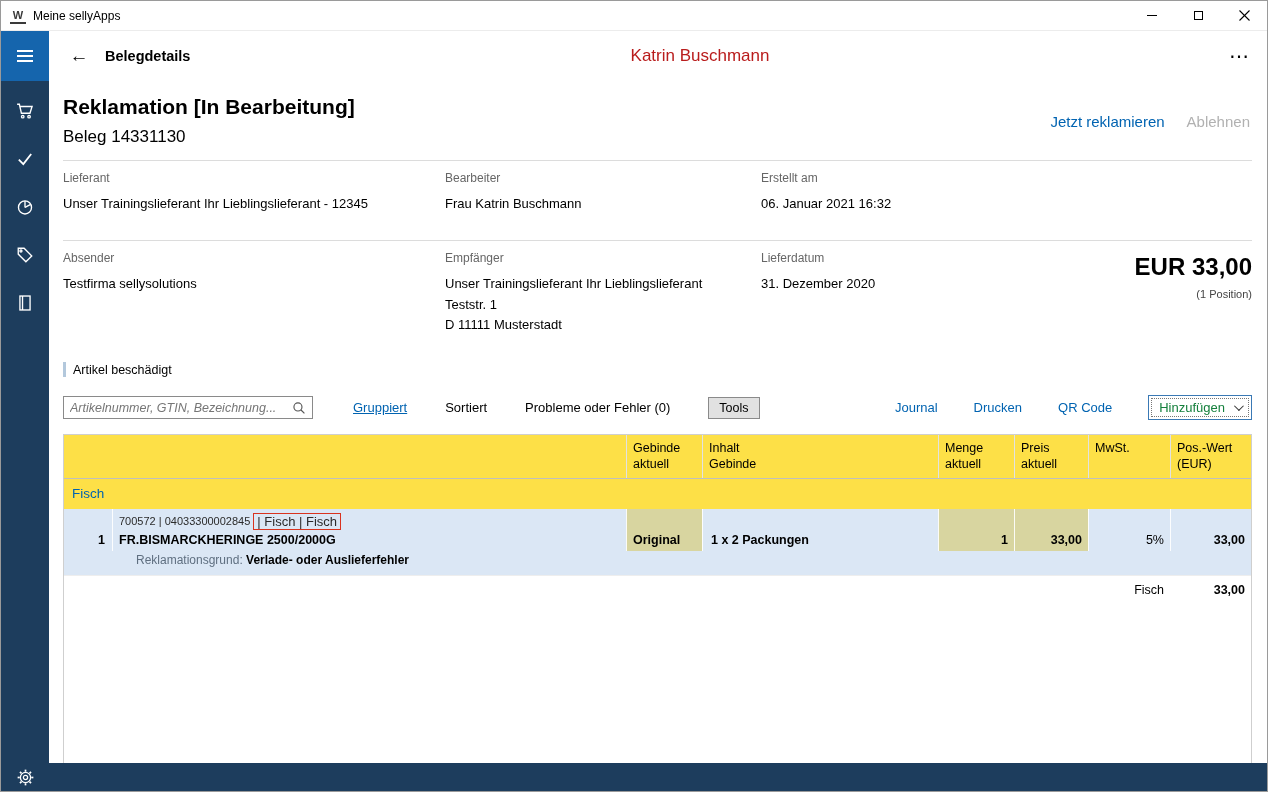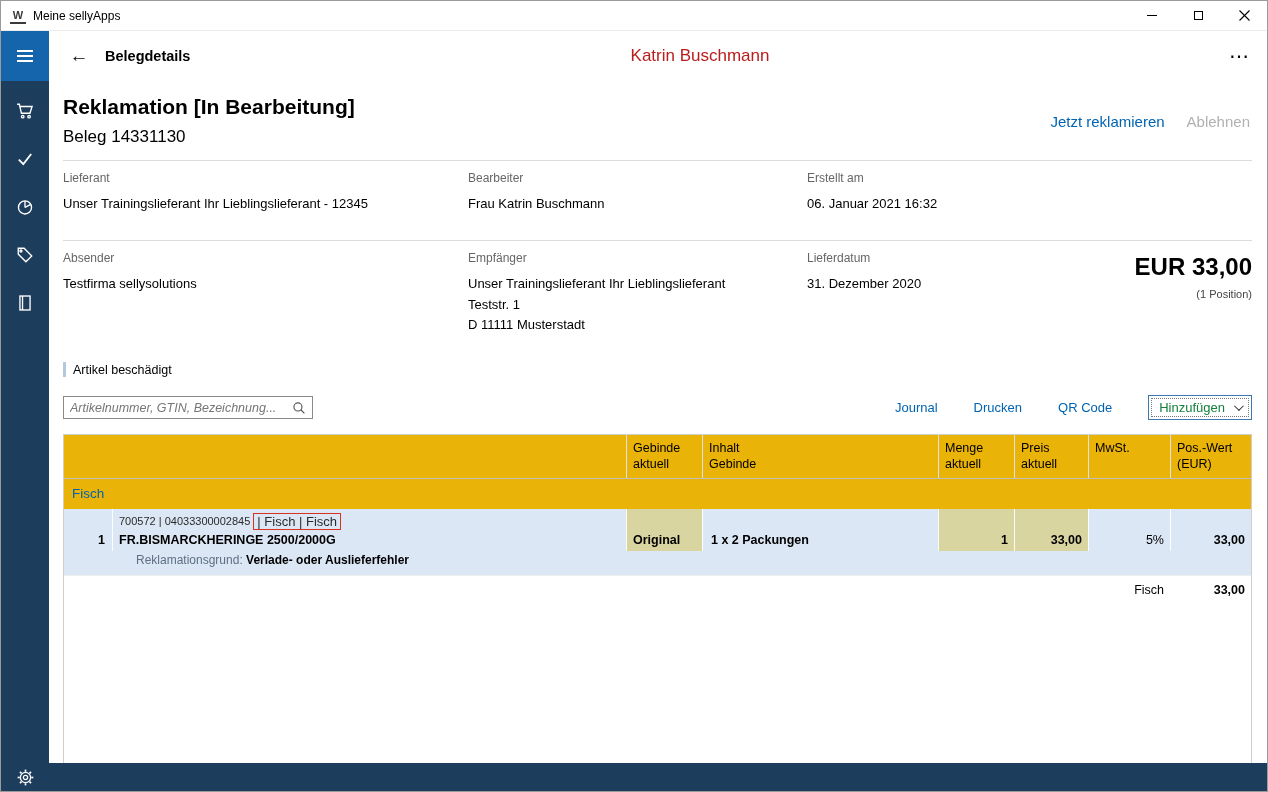--- a/index.html
+++ b/index.html
@@ -44,21 +44,21 @@
   .page-head { margin-top:14px; display:flex; align-items:center; }
   .page-head-left { flex:1; }
   .page-title { font-size:21px; font-weight:bold; }
   .page-subtitle { font-size:17px; margin-top:8px; }
   .page-actions { display:flex; gap:22px; align-items:center; padding-right:2px; }
   .action-primary { color:#0063b1; font-size:15px; cursor:pointer; }
   .action-secondary { color:#b1b1b1; font-size:15px; }
 
   .divider { height:1px; background:#dcdcdc; margin-top:13px; }
 
-  .info-row { display:grid; padding:10px 0 12px 0;gap:23px; }
+  .info-row { display:grid; padding:10px 0 12px 0; }
   .info-row1 { grid-template-columns:382px 316px 1fr; }
   .info-row2 { grid-template-columns:382px 316px 1fr 230px; }
   .field-label { font-size:12px; color:#666; margin-bottom:9px; }
   .field-value { font-size:13px; line-height:1.6; }
   .total-block { text-align:right; }
   .total-value { font-size:24px; font-weight:bold; margin-top:2px; }
   .total-sub { font-size:11px; color:#444; margin-top:7px; }
 
   .status-note { margin-top:14px; display:flex; align-items:center; gap:7px; }
   .status-accent { width:3px; height:15px; background:#b3c8dc; }
@@ -73,21 +73,21 @@
   .tb-toggle { font-size:13px; }
   .tb-toggle.active { color:#0063b1; text-decoration:underline; }
   .tools-btn { font-size:12.5px; padding:3px 10px; background:#e1e1e1; border:1px solid #8a8a8a; }
   .tb-right { margin-left:auto; display:flex; align-items:center; gap:36px; }
   .tb-link { color:#0063b1; font-size:13px; cursor:pointer; }
   .add-btn { display:flex; align-items:center; gap:9px; color:#15803d; font-size:13px; background:#fff;
              border:1px solid #3a79b5; padding:4px 10px; outline:1px dotted #777; outline-offset:-4px; }
   .chevron-down { width:7px; height:7px; border-right:1.5px solid #333; border-bottom:1.5px solid #333; transform:rotate(45deg) translateY(-2px); }
 
   
-  .table { margin-top:14px; border:1px solid #cfcfcf; height:342px; display:flex; flex-direction:column; background:#eab308; }
+  .table { margin-top:14px; border:1px solid #cfcfcf; height:342px; display:flex; flex-direction:column; background:#fde047; }
   .grid-row { display:grid; grid-template-columns:48px 1fr 76px 236px 76px 74px 82px 81px; }
   .thead { border-bottom:1px solid #bfbfbf; }
   .th { padding:5px 6px 5px 6px; font-size:12.5px; white-space:pre-line; line-height:1.3; border-left:1px solid #e2e2e2; }
   .th.no-border { border-left:none; }
   .group-row { height:30px; display:flex; align-items:center; padding-left:8px; color:#0063b1; font-size:13.5px; }
   .article-row { background:#dbe7f5; min-height:36px; }
   .cell { display:flex; align-items:flex-end; padding:4px 6px; font-size:12.5px; border-left:1px solid rgba(255,255,255,0.9); }
   .cell.first { border-left:none; }
   .c-pos { justify-content:flex-end; font-weight:bold; padding-right:7px; }
   .c-desc { flex-direction:column; align-items:flex-start; justify-content:center; padding:4px 6px; border-left:1px solid rgba(255,255,255,0.9); }
@@ -256,20 +256,26 @@
       </div>
 
       <div class="toolbar">
         <div class="search-box">
           <input type="text" placeholder="Artikelnummer, GTIN, Bezeichnung..." style="">
           <svg width="14" height="14" viewBox="0 0 16 16" fill="none" stroke="#555" stroke-width="1.3">
             <circle cx="6.8" cy="6.8" r="4.6"></circle>
               <line x1="10.3" y1="10.3" x2="14.2" y2="14.2"></line>
           </svg>
         </div>
+        <div class="tb-left">
+          <div class="tb-toggle active">Gruppiert</div>
+          <div class="tb-toggle">Sortiert</div>
+          <div class="tb-toggle">Probleme oder Fehler (0)</div>
+          <button class="tools-btn">Tools</button>
+        </div>
         <div class="tb-right">
           <div class="tb-link">Journal</div>
           <div class="tb-link">Drucken</div>
           <div class="tb-link">QR Code</div>
           <button class="add-btn">
             <span>Hinzufügen</span>
             <span class="chevron-down"></span>
           </button>
         </div>
       </div>

